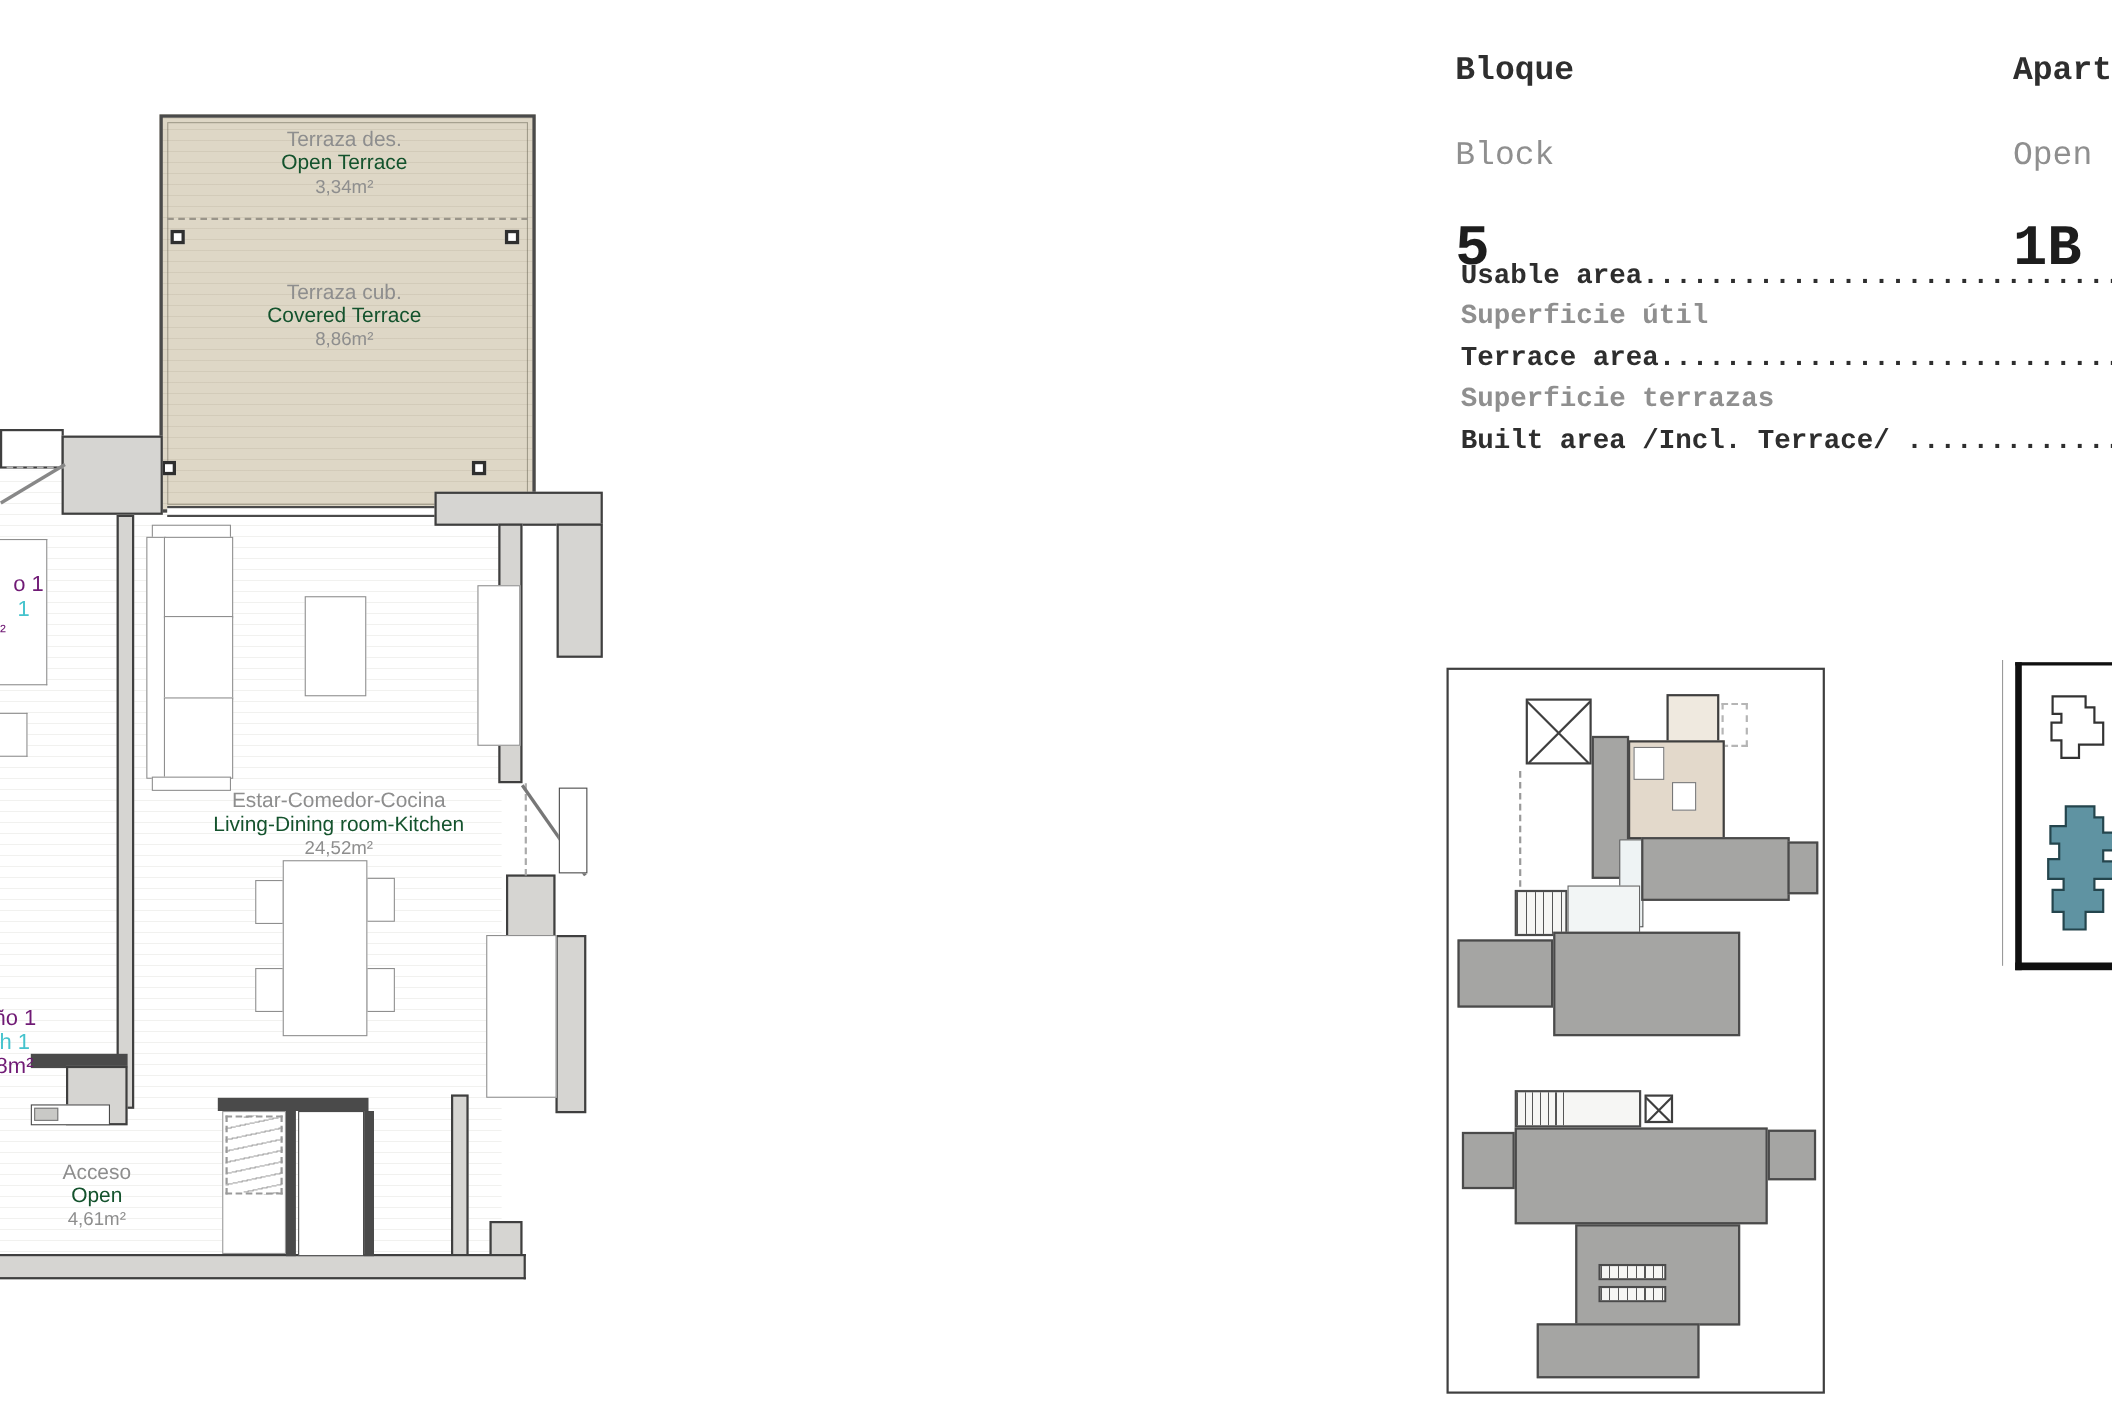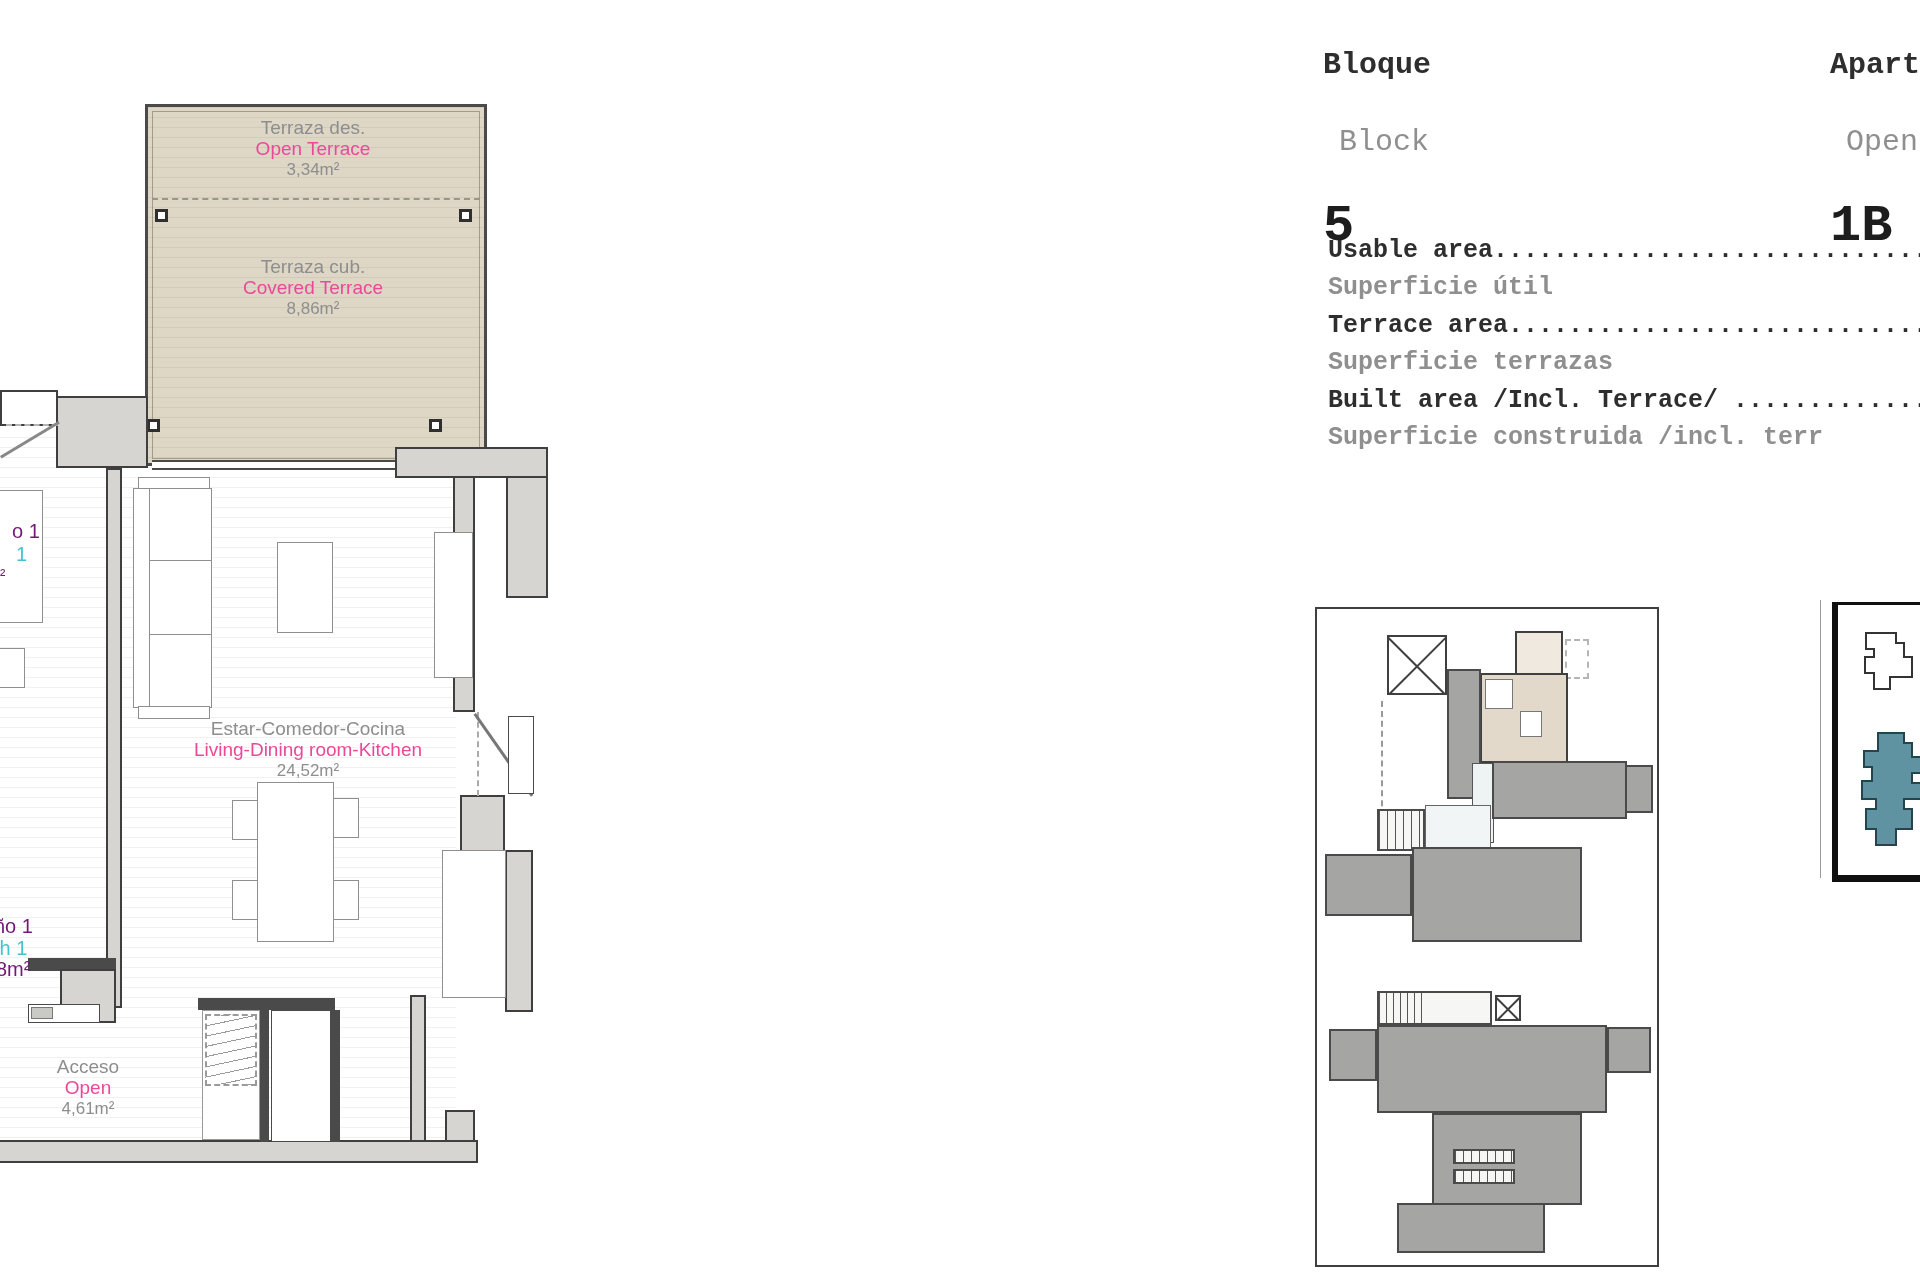--- a/index.html
+++ b/index.html
@@ -11,28 +11,28 @@
          background:repeating-linear-gradient(180deg,#ffffff 0 9px,#f1f1ef 9px 10px);}
   .wall{position:absolute;box-sizing:border-box;background:#d6d5d2;border:2px solid #3f3f3f;}
   .darkbar{position:absolute;box-sizing:border-box;background:#4a4a4a;}
   .furn{position:absolute;box-sizing:border-box;background:#ffffff;border:1.5px solid #8f8f8f;}
   .terrace{position:absolute;box-sizing:border-box;border:3px solid #4a4a4a;background:
            repeating-linear-gradient(180deg,rgba(150,140,118,0.16) 0 1px,transparent 1px 10px),#ded7c6;}
   .terrace-inner{position:absolute;inset:4px;border:1px solid rgba(110,105,90,0.55);}
   .dashline{position:absolute;border-top:2px dashed #9a958a;}
   .post{position:absolute;width:13px;height:13px;background:#fff;border:3px solid #2f2f2f;box-sizing:border-box;}
   .roomlabel{position:absolute;text-align:center;color:#8e8e8e;font-size:19px;line-height:21px;}
-  .roomlabel .en{color:#ec4899;}
+  .roomlabel .en{color:#14532d;}
   .roomlabel .ar{font-size:17px;}
   .frag{position:absolute;color:#701a75;font-size:20px;line-height:20px;white-space:pre;}
   .frag.cy{color:#45c3cd;}
   
   .hcol{position:absolute;font-family:Liberation Mono, monospace;white-space:pre;}
   .hcol .es{font-size:30px;font-weight:bold;color:#2e2e2e;}
-  .hcol .en{font-size:30px;color:#8f8f8f;margin-top:7px;margin-left:16px;}
+  .hcol .en{font-size:30px;color:#8f8f8f;margin-top:7px;}
   .hcol .val{font-size:52px;font-weight:bold;color:#1d1d1d;margin-top:2px;}
   .arow{position:absolute;left:1328px;font-family:"Liberation Mono","DejaVu Sans Mono",monospace;
         font-size:25px;white-space:pre;font-weight:bold;}
   .arow.b{font-weight:bold;color:#2e2e2e;}
   .arow.g{color:#8f8f8f;}
   
   #keyplan{position:absolute;left:1315px;top:607px;width:340px;height:656px;
            border:2px solid #3f3f3f;background:#ffffff;}
   .kmass{position:absolute;box-sizing:border-box;background:#a5a5a3;border:2px solid #4a4a4a;}
   .kwhite{position:absolute;box-sizing:border-box;background:#ffffff;border:2px solid #3f3f3f;}
@@ -155,21 +155,20 @@
     <div class="es">Apart</div>
     <div class="en">Open</div>
     <div class="val">1B</div>
   </div>
 
   <div class="arow b" style="top:236px;">Usable area..............................</div>
   <div class="arow g" style="top:273px;">Superficie útil</div>
   <div class="arow b" style="top:311px;">Terrace area.............................</div>
   <div class="arow g" style="top:348px;">Superficie terrazas</div>
   <div class="arow b" style="top:386px;">Built area /Incl. Terrace/ ..............</div>
-  <div class="arow g" style="top:423px;">Superficie construida /incl. terr</div>
 
   <div id="keyplan">
 
     <div class="kwhite" style="left:70px;top:26px;width:60px;height:60px;">
       <div class="xline" style="left:0;top:0;width:79px;transform:rotate(45deg);"></div>
       <div class="xline" style="left:0;top:56px;width:79px;transform:rotate(-45deg);"></div>
     </div>
     <div class="abs" style="left:64px;top:92px;height:125px;border-left:2px dashed #999;"></div>
 
     <div class="kwhite" style="left:198px;top:22px;width:48px;height:52px;background:#efe9df;"></div>

